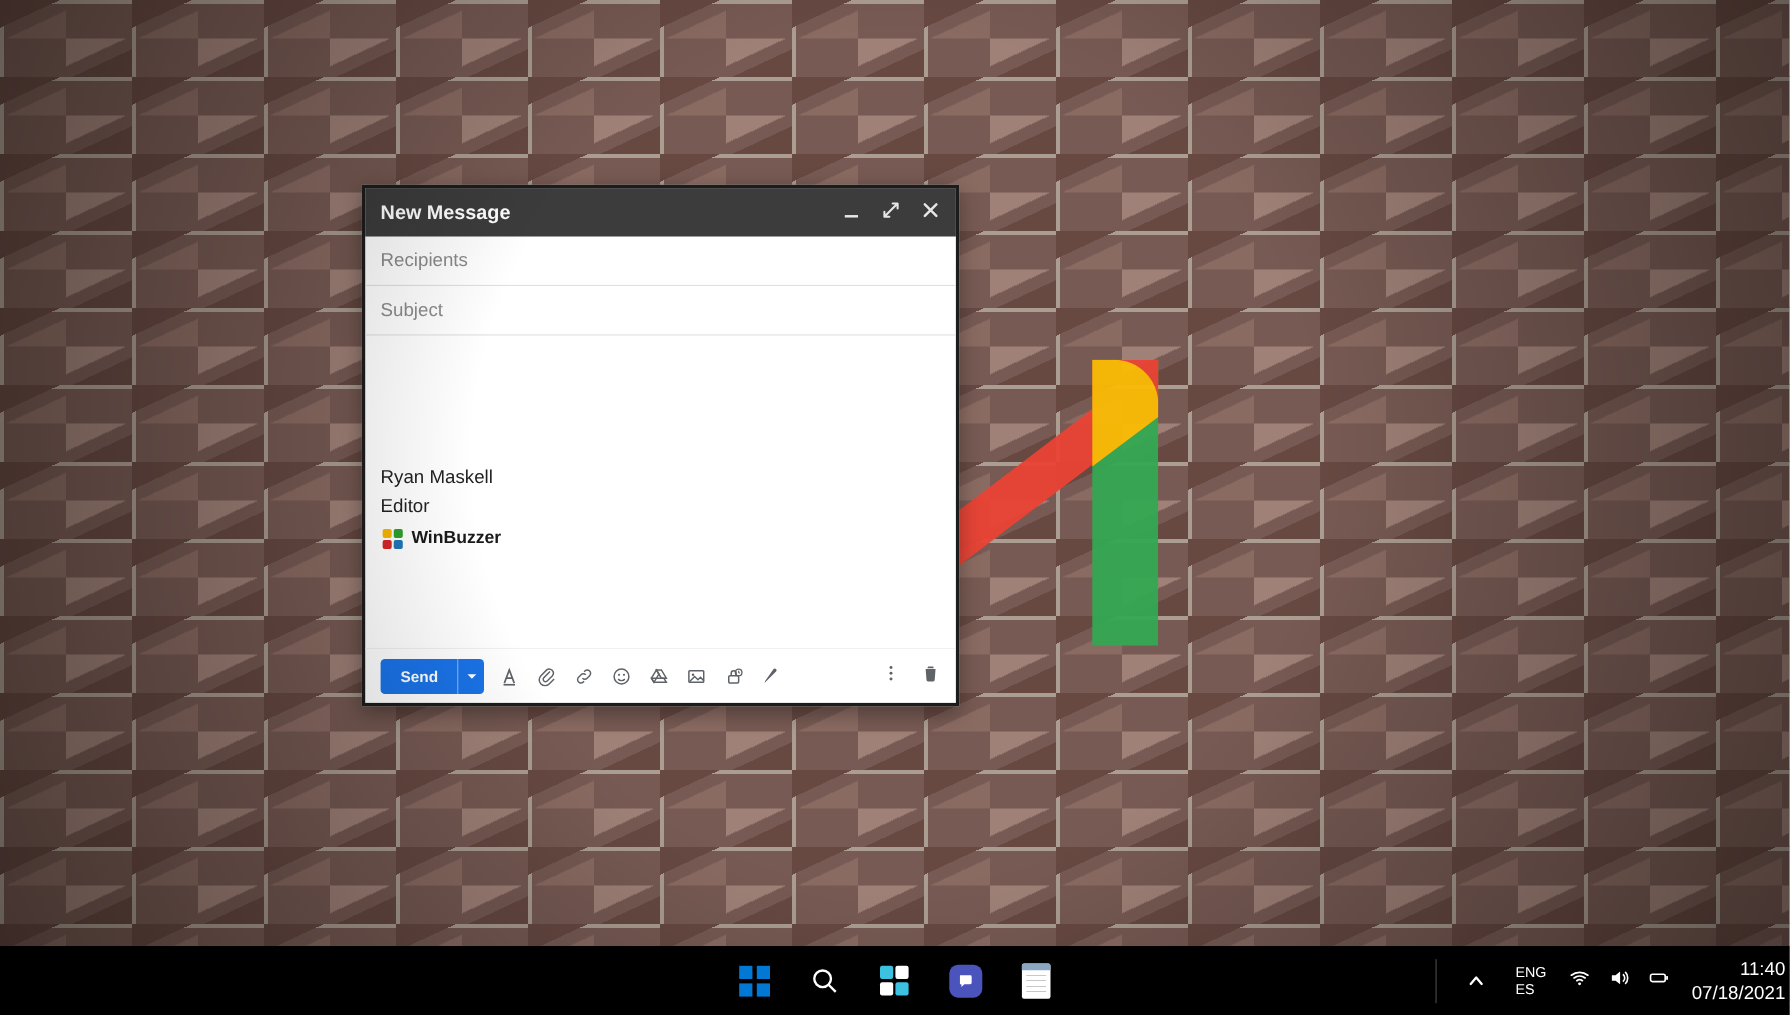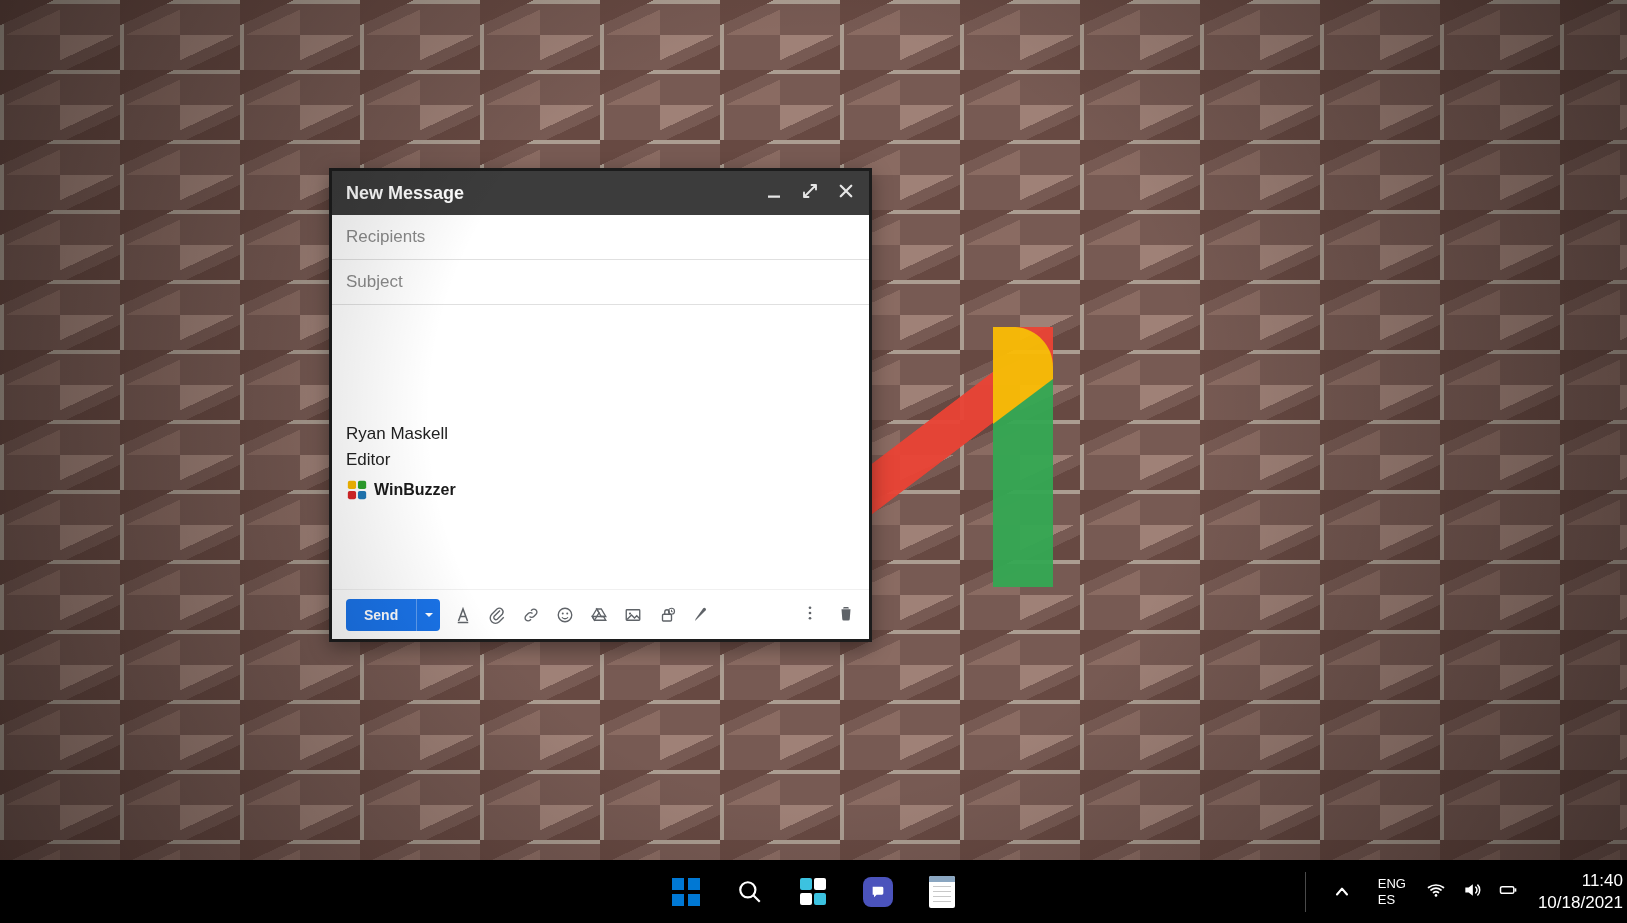--- a/index.html
+++ b/index.html
@@ -342,16 +342,16 @@
       </span>
       <span>
         <svg viewBox="0 0 24 24">
             <rect x="3" y="8" width="16" height="8" rx="2" stroke="#fff" stroke-width="1.8" fill="none"></rect>
             <rect x="20" y="10" width="2" height="4" fill="#fff"></rect>
           </svg>
       </span>
     </div>
     <div class="tb-datetime">
       <div>11:40</div>
-      <div>10/18/2021</div>
+      <div>07/18/2021</div>
     </div>
   </div>
 </div>
 
 </body></html>

